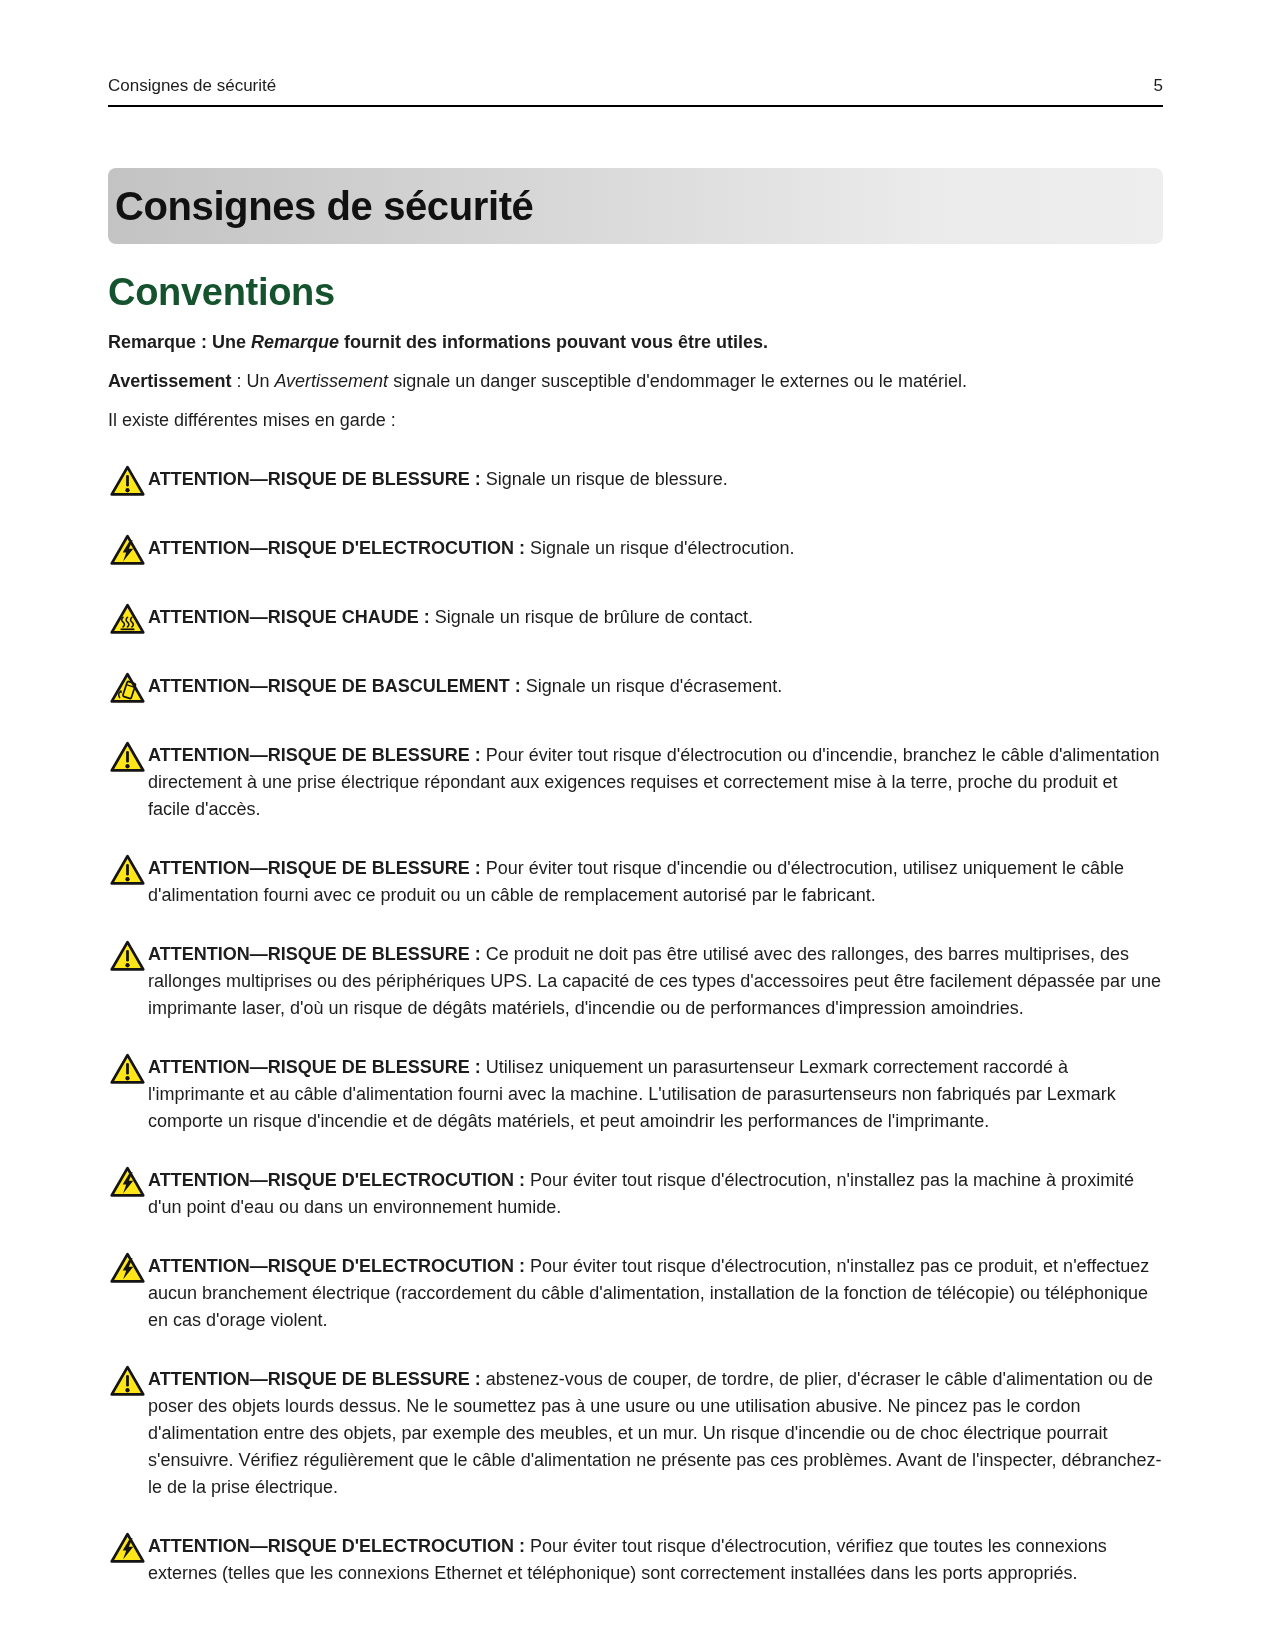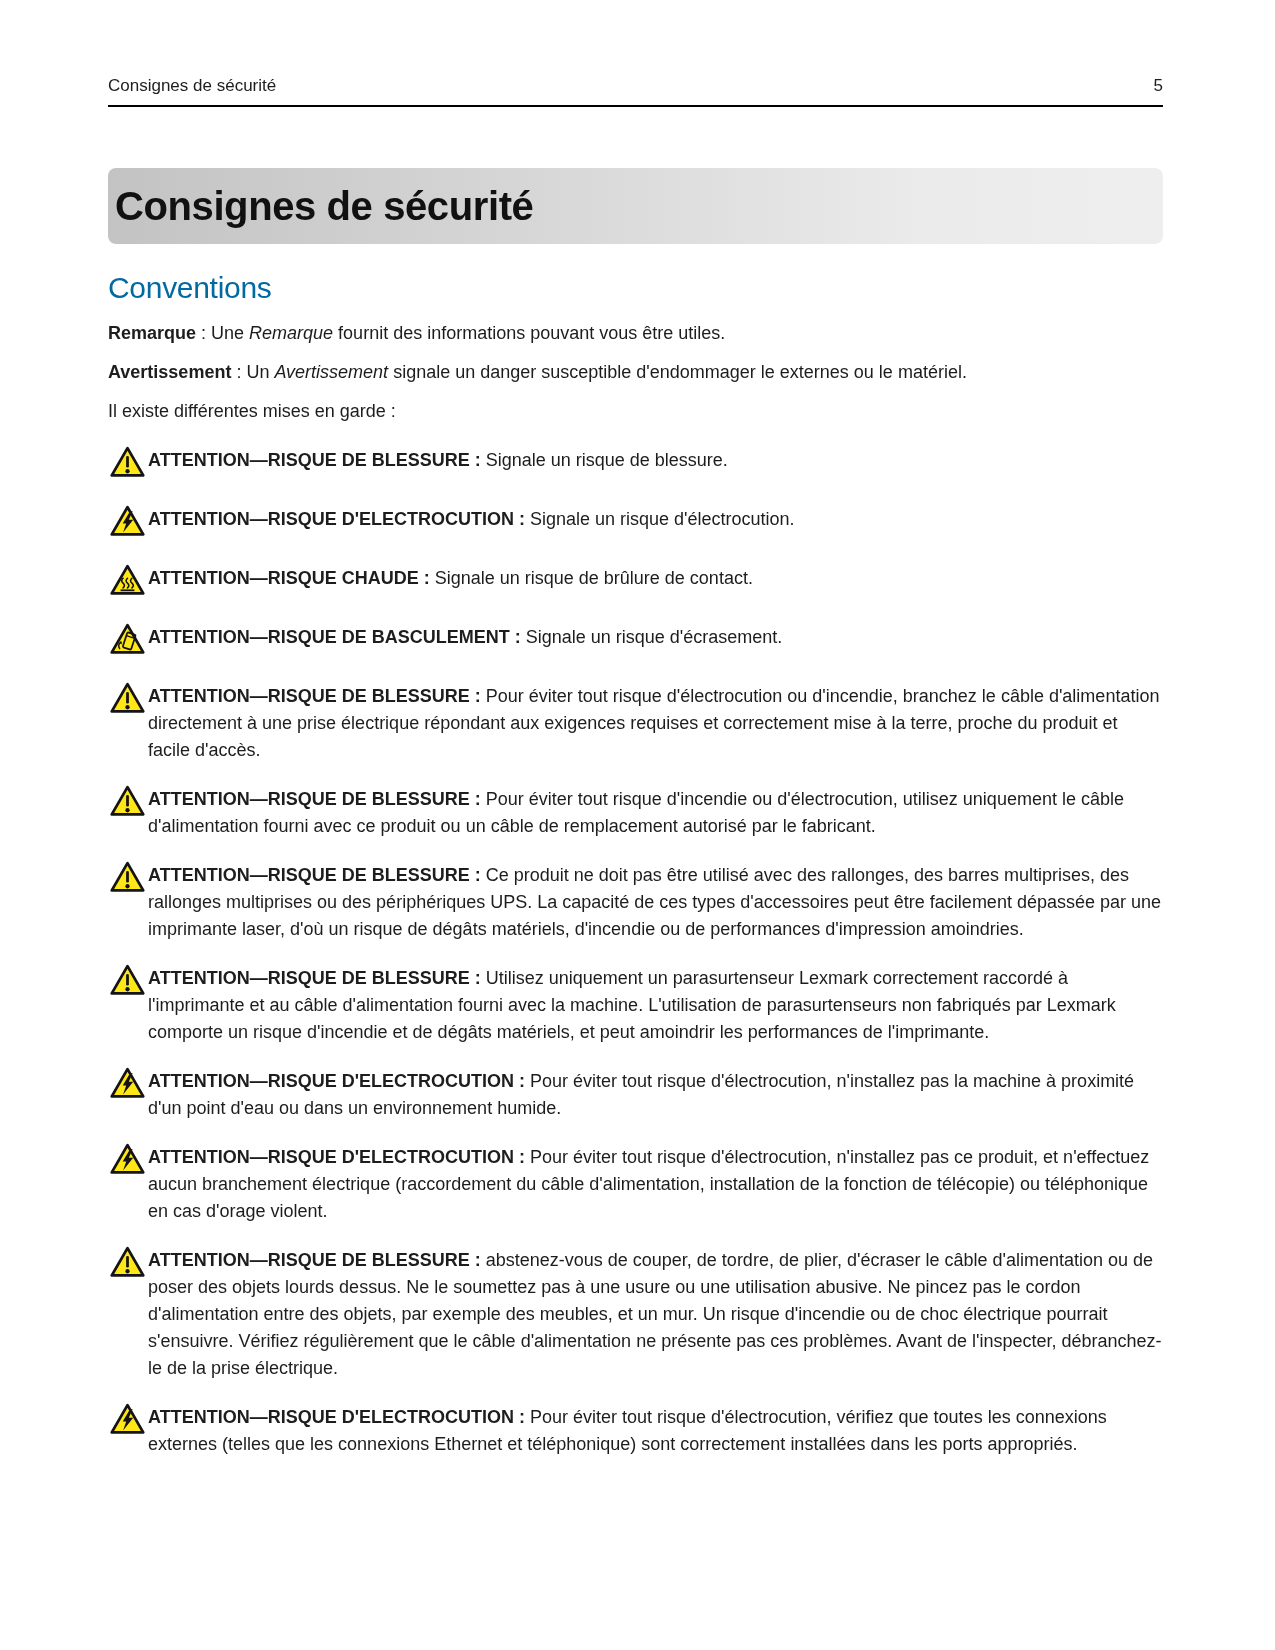--- a/index.html
+++ b/index.html
@@ -34,37 +34,37 @@
   }
   .title-banner h1 {
     font-size: 40px;
     font-weight: bold;
     letter-spacing: -0.4px;
     color: #111111;
   }
 
   h2.section-heading {
     margin-top: 27px;
-    font-size: 30px;
-    font-weight: normal;
+    font-size: 38px;
+    font-weight: bold;
     letter-spacing: -0.3px;
-    color: #0369a1;
+    color: #14532d;
   }
 
   .body-text { font-size: 18px; line-height: 27px; }
 
   #conventions-list p { margin-top: 12px; }
-  #conventions-list p:first-child { margin-top: 15px; }
+  #conventions-list p:first-child { margin-top: 15px; font-weight: bold; }
   .intro-line { margin-top: 12px; }
 
   #warnings-list { margin-top: 4px; }
   .warning {
     position: relative;
     padding-left: 40px;
-    margin-top: 22px;
+    margin-top: 32px;
     min-height: 37px;
   }
   .warning .warn-icon {
     position: absolute;
     left: 1px;
     top: -2px;
     width: 37px;
     height: 34px;
   }
   .warning strong { font-weight: bold; }

